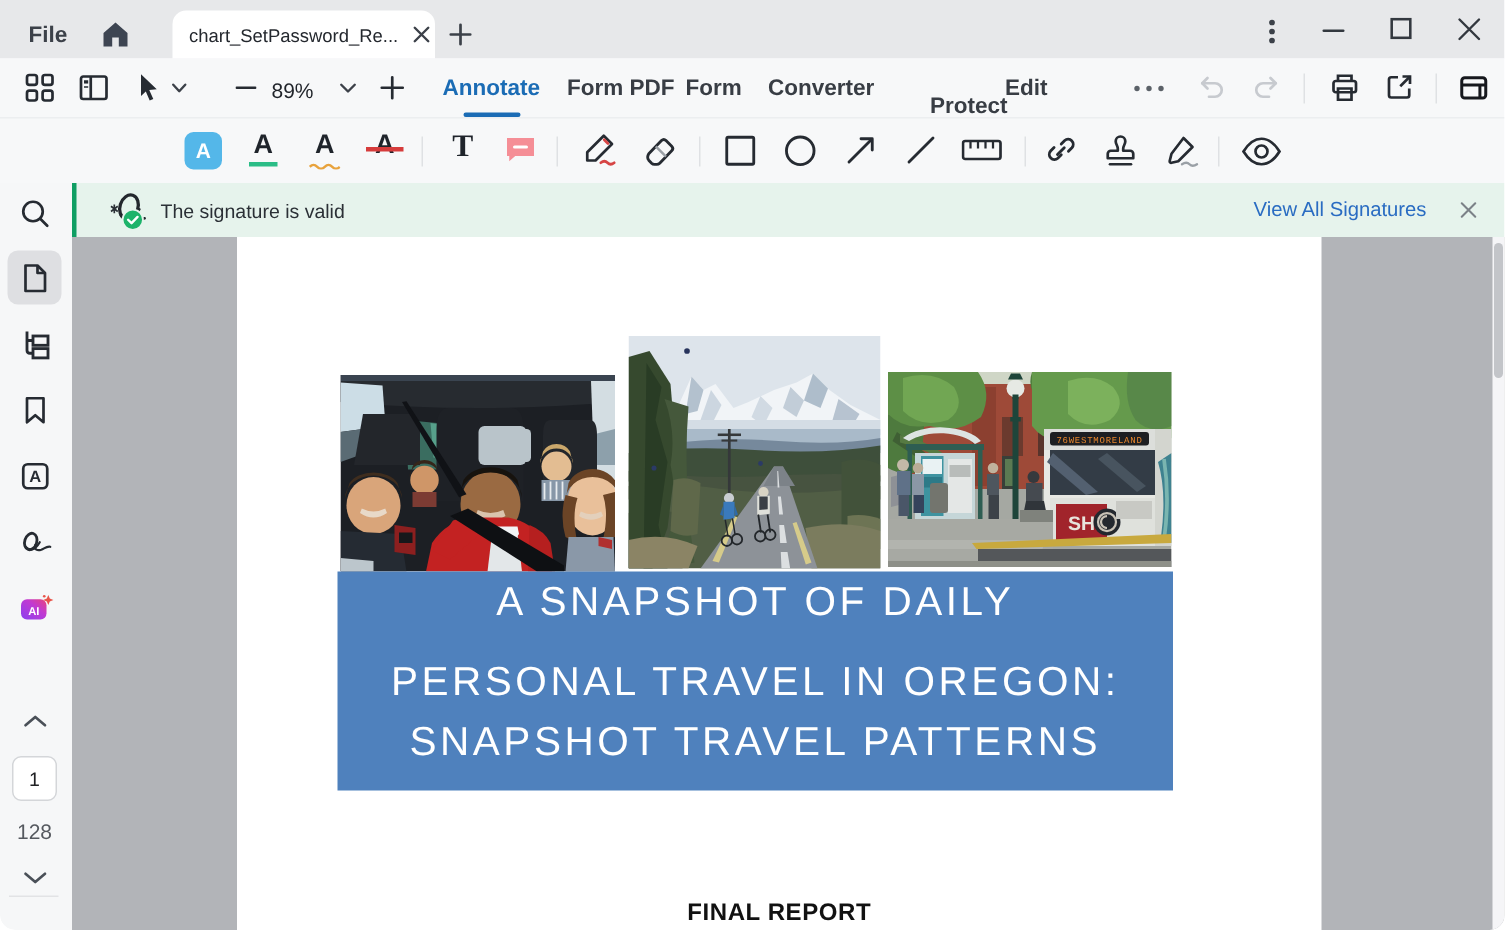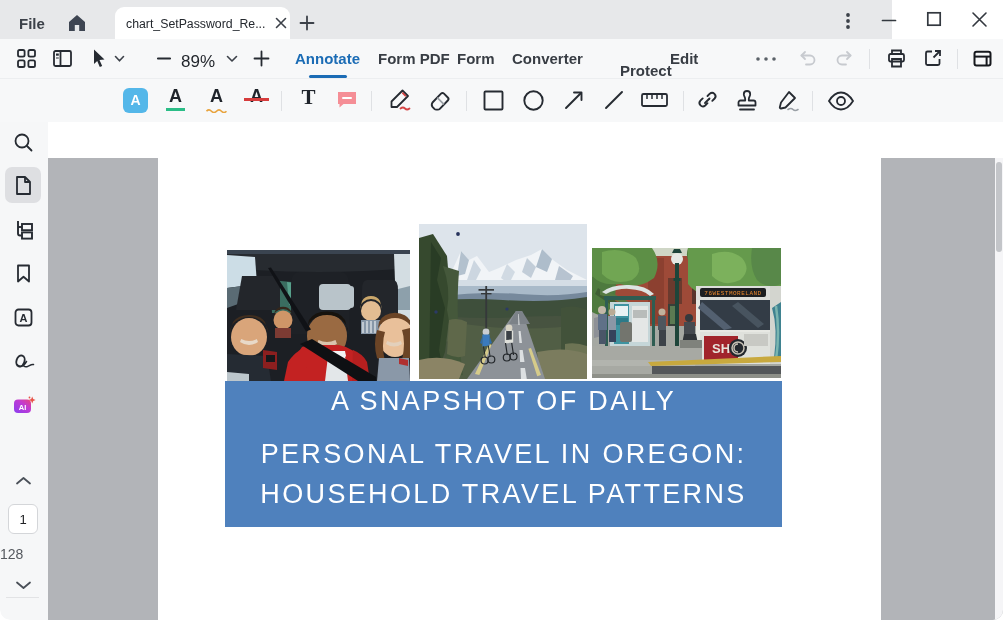--- a/index.html
+++ b/index.html
@@ -1,18 +1,18 @@
 <!DOCTYPE html>
 <html><head>
 <meta charset="utf-8">
 <style>
 *{margin:0;padding:0;box-sizing:border-box;}
 html,body{width:1003px;height:620px;background:#fff;font-family:"Liberation Sans",sans-serif;overflow:hidden;}
 .win{position:absolute;left:0;top:0;width:1003px;height:620px;border-radius:0 0 10px 10px;overflow:hidden;background:#fff;}
-.tabbar{position:absolute;left:0;top:0;width:892px;height:39px;background:#e7e8ea;}
+.tabbar{position:absolute;left:0;top:0;width:1003px;height:39px;background:#e7e8ea;}
 .file{position:absolute;left:19px;top:15px;font-size:15px;font-weight:bold;color:#3c4149;}
 .tab{position:absolute;left:115px;top:7px;width:175px;height:32px;background:#fff;border-radius:9px 9px 0 0;}
 .tabtitle{position:absolute;left:11px;top:10px;font-size:12.3px;color:#24282e;white-space:nowrap;}
 .toolbar2{position:absolute;left:0;top:39px;width:1003px;height:39px;background:#f7f8f9;}
 .toolbar3{position:absolute;left:0;top:78px;width:1003px;height:44px;background:#f7f8f9;border-top:1px solid #eceef0;}
 .notif{position:absolute;left:48px;top:122px;width:955px;height:36px;background:#e6f3ec;border-left:3px solid #0f9e63;}
 .notiftext{position:absolute;left:56px;top:11px;font-size:13px;color:#2b3036;}
 .viewall{position:absolute;right:52px;top:10px;font-size:13.5px;color:#2a6cc2;}
 .sidebar{position:absolute;left:0;top:122px;width:48px;height:498px;background:#f6f7f8;border-radius:0 0 0 10px;}
 .content{position:absolute;left:48px;top:158px;width:955px;height:462px;background:#b2b4b8;}
@@ -79,21 +79,21 @@
       </svg>
     <svg class="ic" style="left:90px;top:9px" width="18" height="20" viewBox="0 0 18 20">
         <path d="M4 1.5 L14.5 11.5 L9.5 12 L12.2 18 L9.8 19 L7.2 13 L4 16 Z" fill="#262b32"></path>
       </svg>
     <svg class="ic" style="left:114px;top:16px" width="11" height="8" viewBox="0 0 11 8">
         <path d="M1.5 1.5 L5.5 5.8 L9.5 1.5" fill="none" stroke="#3c4149" stroke-width="1.6" stroke-linecap="round" stroke-linejoin="round"></path>
       </svg>
     <svg class="ic" style="left:157px;top:18px" width="14" height="3" viewBox="0 0 14 3">
         <path d="M0.8 1.5 H13.2" stroke="#262b32" stroke-width="1.8" stroke-linecap="round"></path>
       </svg>
-    <div style="position:absolute;left:181px;top:13px;font-size:17px;color:#1f2329;">89%</div>
+    <div style="position:absolute;left:181px;top:13px;font-size:14px;color:#1f2329;">89%</div>
     <svg class="ic" style="left:226px;top:16px" width="12" height="8" viewBox="0 0 12 8">
         <path d="M1.5 1.5 L6 6 L10.5 1.5" fill="none" stroke="#3c4149" stroke-width="1.6" stroke-linecap="round" stroke-linejoin="round"></path>
       </svg>
     <svg class="ic" style="left:253px;top:11px" width="17" height="17" viewBox="0 0 17 17">
         <path d="M8.5 1.5 V15.5 M1.5 8.5 H15.5" stroke="#262b32" stroke-width="1.8" stroke-linecap="round"></path>
       </svg>
     <div class="menu" style="left:295px;color:#1b6cb5;">Annotate</div>
     <div style="position:absolute;left:309px;top:36px;width:38px;height:3px;background:#1b6cb5;border-radius:2px;"></div>
     <div class="menu" style="left:378px;">Form PDF</div>
     <div class="menu" style="left:457px;text-align:right;">Form</div>
@@ -198,20 +198,34 @@
         <path d="M14 4 L20 10 L10.5 19.5 L6 20.5 a1 1 0 0 1 -1.2 -1.2 L6 14.5 Z" fill="none" stroke="#262b32" stroke-width="1.8" stroke-linejoin="round"></path>
         <path d="M13 21.5 Q16 19.5 18 21.5 T23 21.5" fill="none" stroke="#9aa0a6" stroke-width="1.6" stroke-linecap="round"></path>
       </svg>
     <div class="sep3" style="left:812px;"></div>
     <svg class="ic" style="left:827px;top:12px" width="28" height="20" viewBox="0 0 28 20">
         <path d="M2 10 C6 3.5 10 1.5 14 1.5 C18 1.5 22 3.5 26 10 C22 16.5 18 18.5 14 18.5 C10 18.5 6 16.5 2 10 Z" fill="none" stroke="#262b32" stroke-width="1.8"></path>
         <circle cx="14" cy="10" r="4" fill="none" stroke="#262b32" stroke-width="1.8"></circle>
       </svg>
   </div>
 
+  <div class="notif">
+    <svg class="ic" style="left:16px;top:5px" width="32" height="28" viewBox="0 0 32 28">
+      <path d="M7 10.5 l4.5 3.5 M7 14 l4.5 -3.5 M9.2 9.3 l0 5.8" stroke="#2b3036" stroke-width="1.1"></path>
+      <ellipse cx="19" cy="11" rx="6" ry="8.2" fill="none" stroke="#23272d" stroke-width="2.2" transform="rotate(18 19 11)"></ellipse>
+      <path d="M13.5 16.5 c3 3.5 8 4 12.5 -4 M24 14.5 c-1 4 2 5 5.5 4" fill="none" stroke="#23272d" stroke-width="1.6" stroke-linecap="round"></path>
+      <circle cx="21.5" cy="19.5" r="6.8" fill="#1db36a" stroke="#e6f3ec" stroke-width="1.2"></circle>
+      <path d="M18.4 19.5 L20.7 21.8 L24.7 17.6" fill="none" stroke="#fff" stroke-width="1.6" stroke-linecap="round" stroke-linejoin="round"></path>
+      </svg>
+    <div class="notiftext">The signature is valid</div>
+    <div class="viewall">View All Signatures</div>
+    <svg class="ic" style="right:18px;top:12px" width="12" height="12" viewBox="0 0 12 12">
+        <path d="M1.5 1.5 L10.5 10.5 M10.5 1.5 L1.5 10.5" stroke="#7b8187" stroke-width="1.4" stroke-linecap="round"></path>
+      </svg>
+  </div>
 
   <div class="sidebar">
     <svg class="ic" style="left:13px;top:10px" width="21" height="21" viewBox="0 0 21 21">
         <circle cx="9" cy="9" r="6.5" fill="none" stroke="#262b32" stroke-width="1.8"></circle>
         <path d="M14 14 L18.5 18.5" stroke="#262b32" stroke-width="1.8" stroke-linecap="round"></path>
       </svg>
     <div class="ic" style="left:5px;top:45px;width:36px;height:36px;background:#dedfe2;border-radius:7px;"></div>
     <svg class="ic" style="left:14px;top:53px" width="19" height="21" viewBox="0 0 19 21">
         <path d="M3 2 H11 L16 7 V19 H3 Z" fill="none" stroke="#262b32" stroke-width="1.8" stroke-linejoin="round"></path>
         <path d="M11 2 V7 H16" fill="none" stroke="#262b32" stroke-width="1.8" stroke-linejoin="round"></path>
@@ -245,21 +259,21 @@
         </defs>
         <rect x="2" y="5.5" width="17" height="13.5" rx="4" fill="url(#aig)"></rect>
         <text x="10.5" y="15.8" font-family="Liberation Sans" font-size="7.5" font-weight="bold" fill="#fff" text-anchor="middle">AI</text>
         <path d="M20.2 2.6 l1 2.4 l2.4 1 l-2.4 1 l-1 2.4 l-1 -2.4 l-2.4 -1 l2.4 -1 Z" fill="#e8544a"></path>
         <circle cx="17.5" cy="3.5" r="0.9" fill="#e8544a"></circle>
       </svg>
     <svg class="ic" style="left:15px;top:354px" width="17" height="10" viewBox="0 0 17 10">
         <path d="M2 7.5 L8.5 2 L15 7.5" fill="none" stroke="#4a5058" stroke-width="1.8" stroke-linecap="round" stroke-linejoin="round"></path>
       </svg>
     <div class="ic" style="left:8px;top:382px;width:30px;height:30px;background:#fff;border:1px solid #d4d6d9;border-radius:6px;font-size:13px;color:#202124;text-align:center;line-height:30px;">1</div>
-    <div class="ic" style="left:0px;top:424px;width:46px;text-align:left;font-size:14px;color:#55595f;">128</div>
+    <div class="ic" style="left:0px;top:424px;width:46px;text-align:center;font-size:14px;color:#55595f;">128</div>
     <svg class="ic" style="left:15px;top:458px" width="17" height="10" viewBox="0 0 17 10">
         <path d="M2 2.5 L8.5 8 L15 2.5" fill="none" stroke="#4a5058" stroke-width="1.8" stroke-linecap="round" stroke-linejoin="round"></path>
       </svg>
     <div class="ic" style="left:6px;top:475px;width:33px;height:1px;background:#e2e3e5;"></div>
   </div>
 
   <div class="content">
     <div class="page">
       <svg style="position:absolute;left:69px;top:92px" width="183" height="131" viewBox="0 0 183 131">
         <rect width="183" height="131" fill="#1c1f24"></rect>
@@ -422,20 +436,21 @@
         <rect x="66" y="68" width="8" height="14" fill="#4e565e"></rect>
         <rect x="67" y="82" width="7" height="16" fill="#3c4248"></rect>
         <circle cx="97" cy="70" r="4" fill="#36393d"></circle>
         <rect x="92" y="74" width="11" height="12" fill="#454a50"></rect>
         <path d="M92 86 h12 l2 10 h-16 Z" fill="#30353a"></path>
         <rect x="88" y="92" width="22" height="8" fill="#7f827c"></rect>
       </svg>
       <div class="banner">
         <div>A SNAPSHOT OF DAILY</div>
         <div style="padding-top:13px;">PERSONAL TRAVEL IN OREGON:</div>
-        <div>HOUSEHOLD TRAVEL PATTERNS</div>
+        <div>SNAPSHOT TRAVEL PATTERNS</div>
       </div>
+      <div class="finalreport">FINAL REPORT</div>
     </div>
     <div class="track">
         <div class="thumb"></div>
       </div>
   </div>
 </div>
 
 </body></html>

